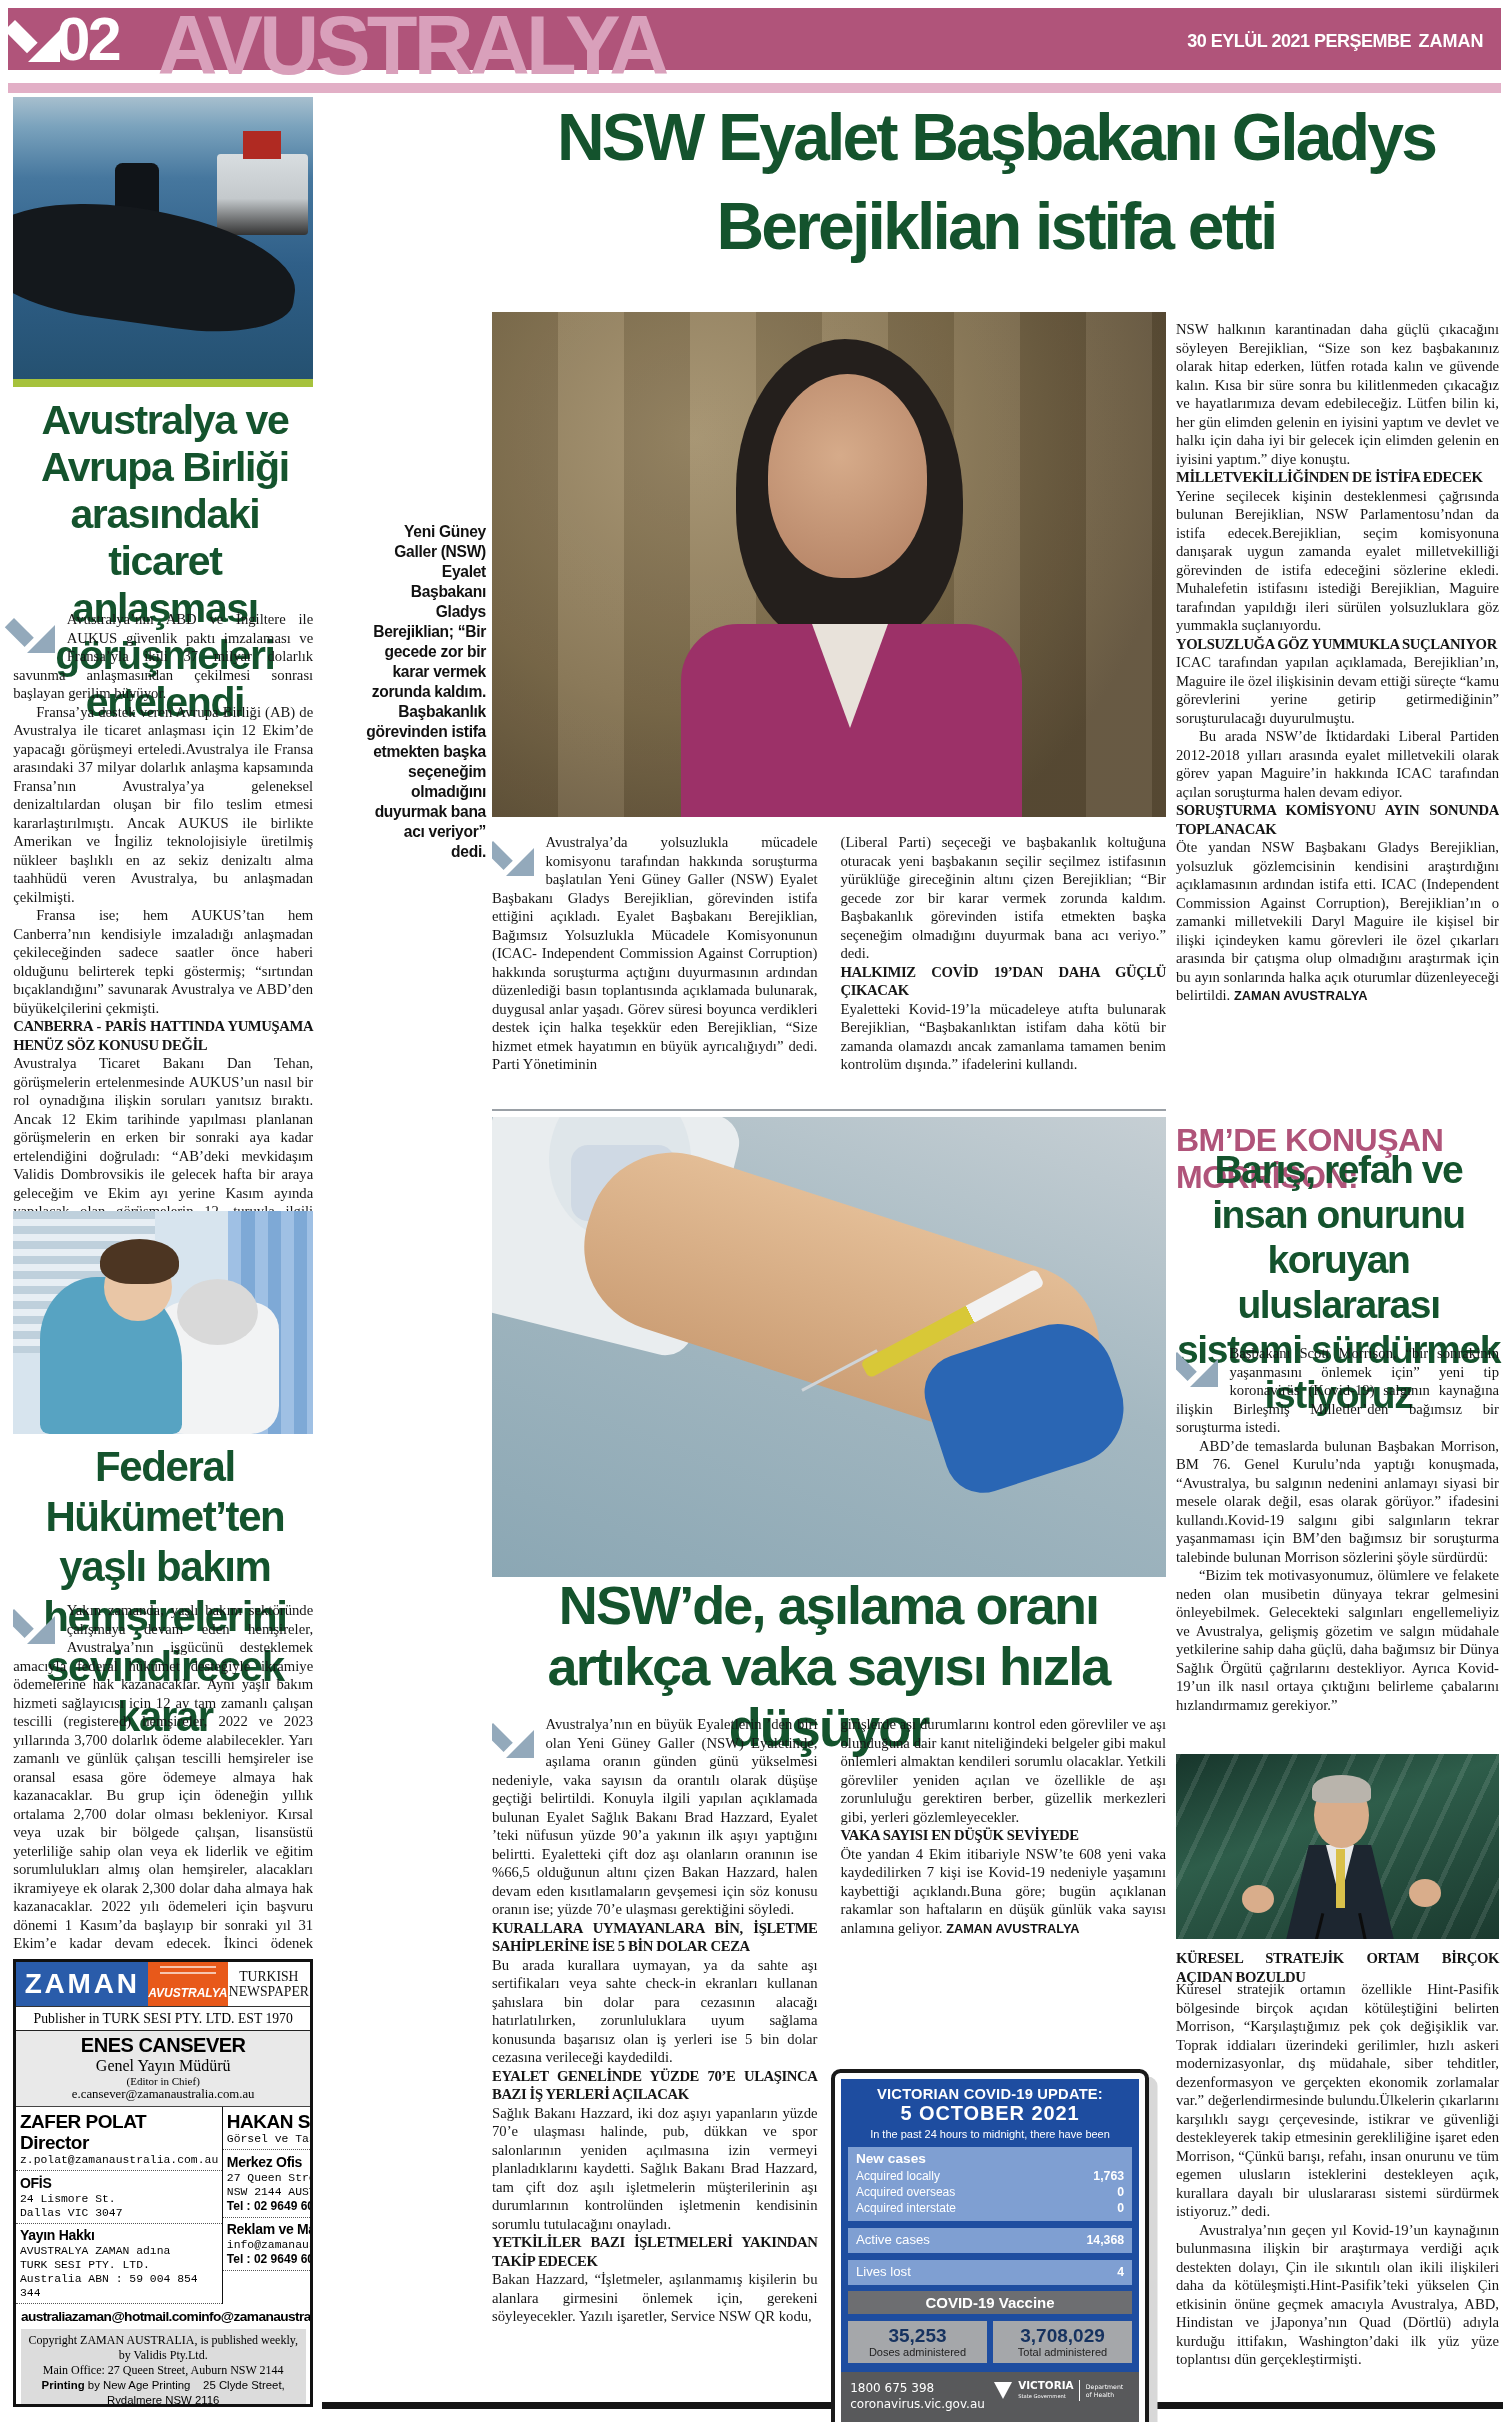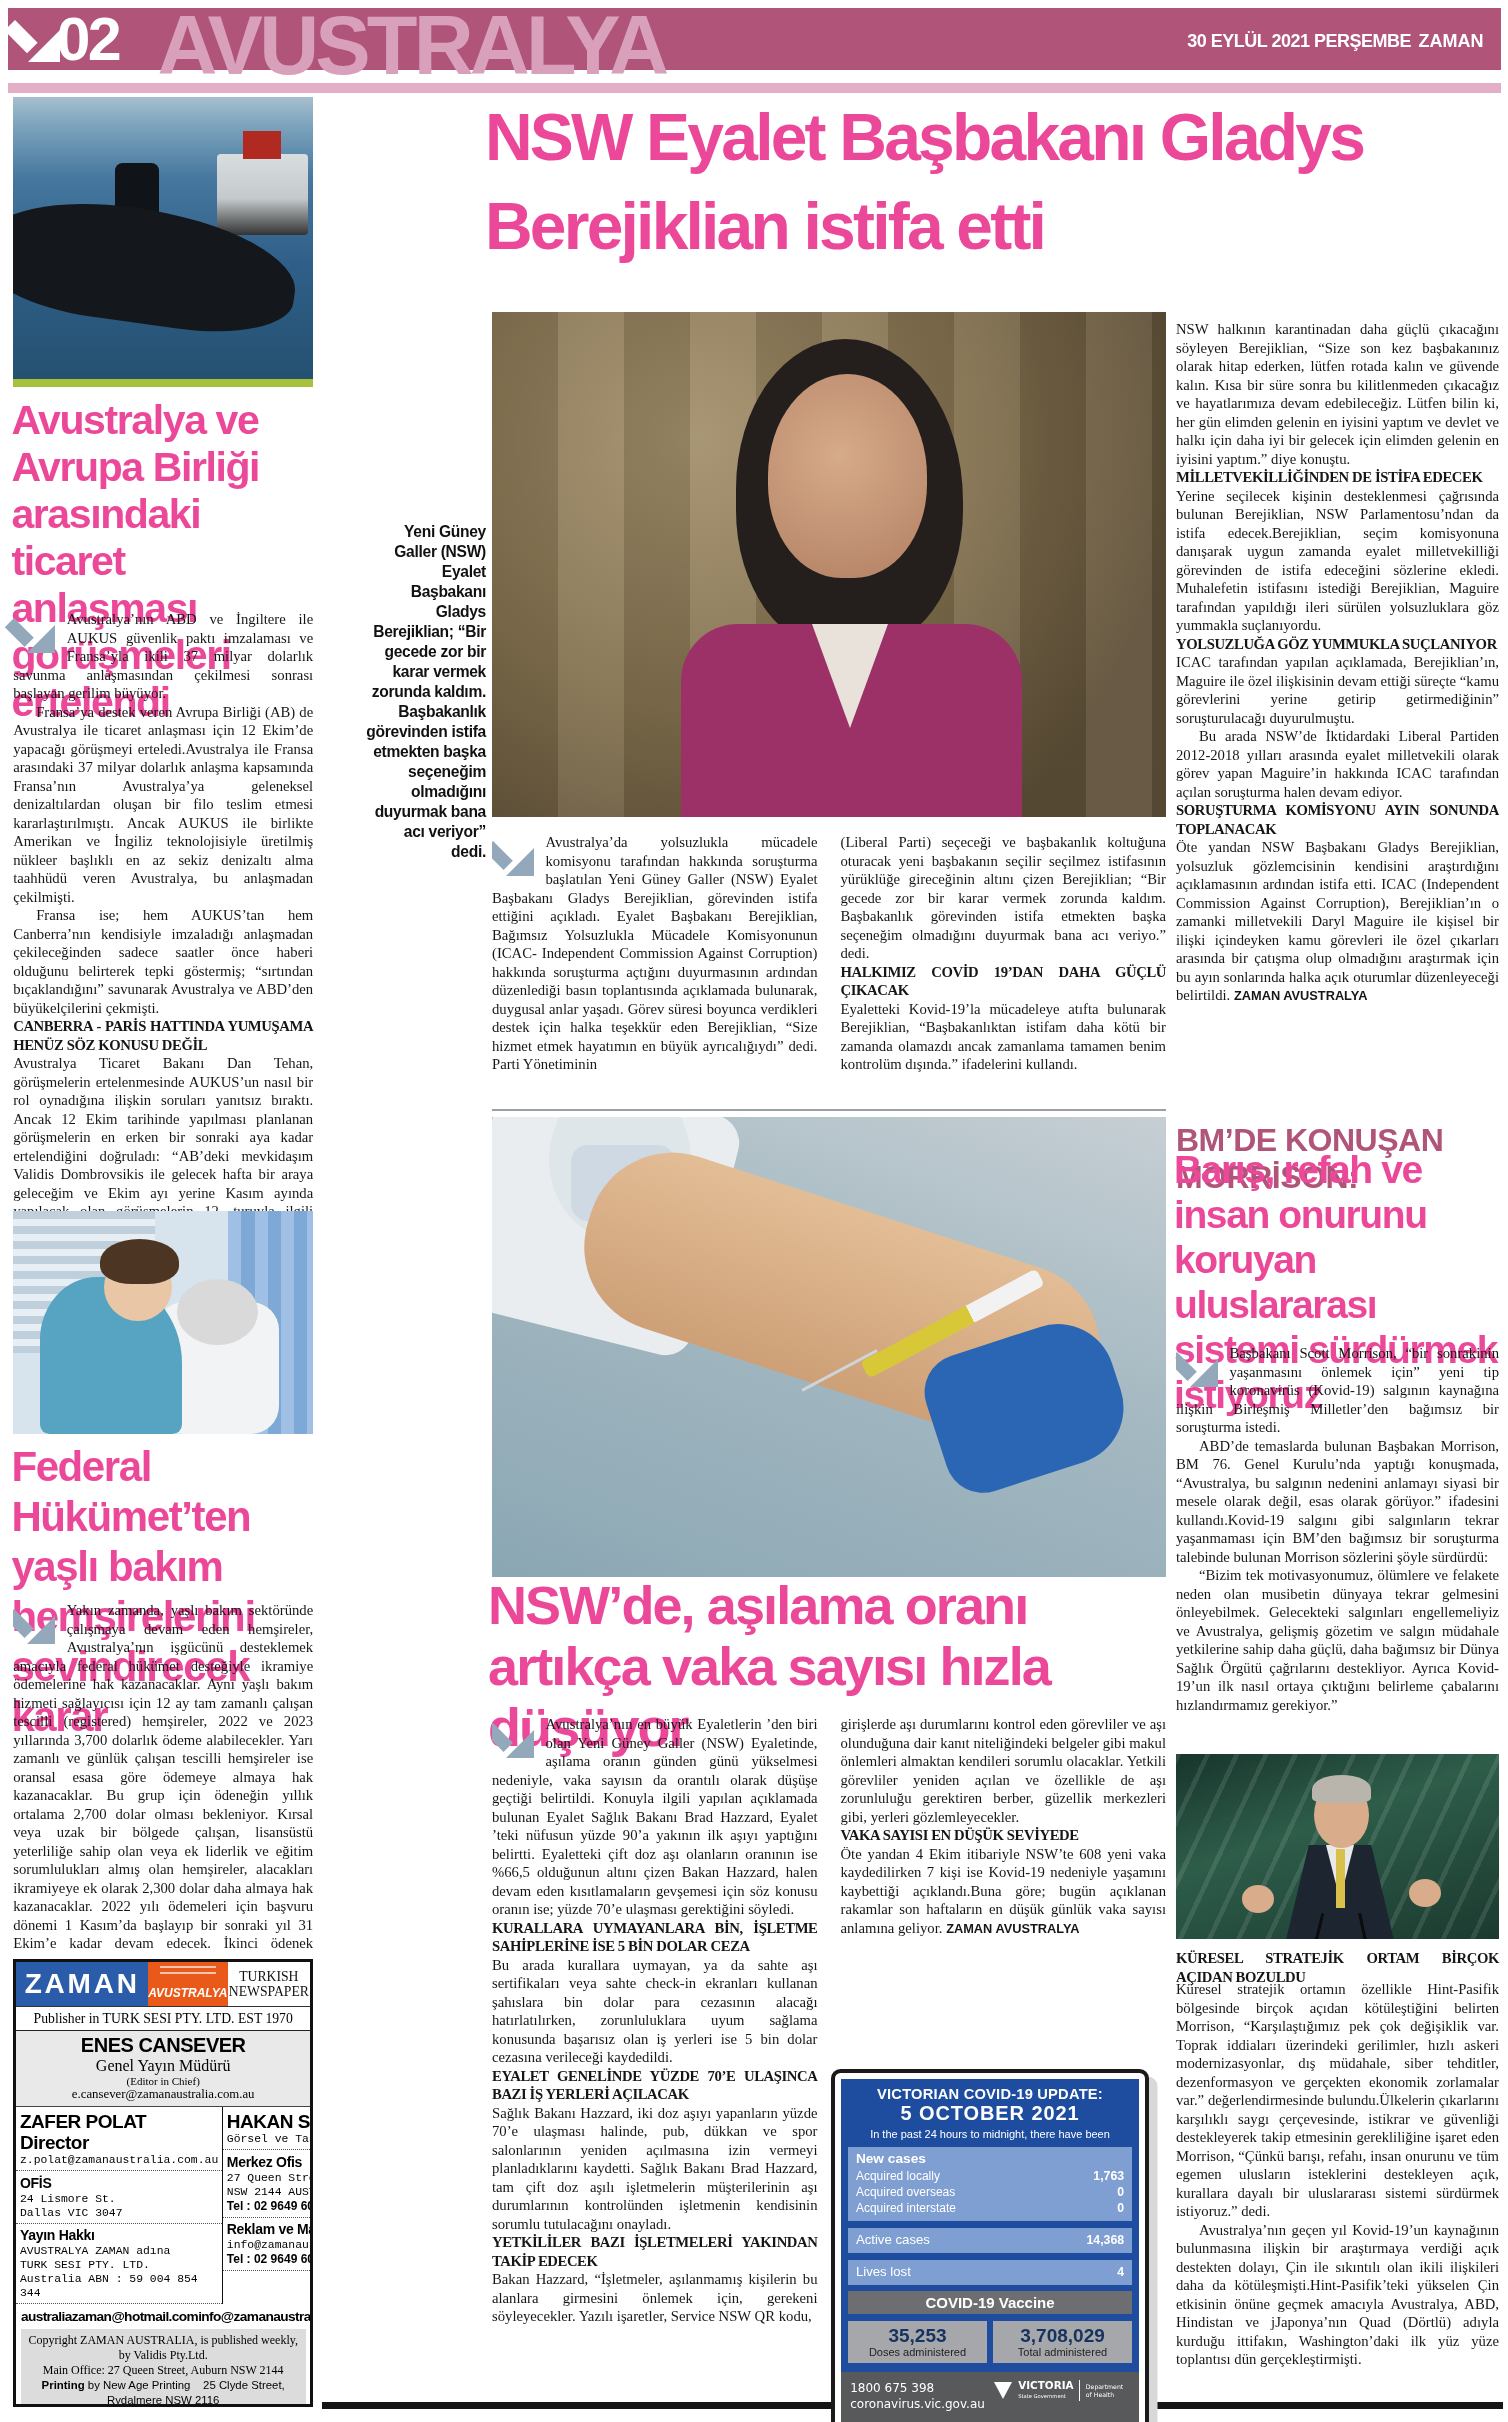--- a/index.html
+++ b/index.html
@@ -13,21 +13,21 @@
   #banner .date b{margin-left:7.6px;letter-spacing:0;}
   #pinkstrip{left:7.6px;top:83px;width:1493px;height:9.5px;background:#e2afc6;}
   
   .dropArrow{float:left;position:relative;width:44px;height:40px;margin:2.8px 9.5px 0 0;}
   .dropArrow::before{content:"";position:absolute;left:0.9px;top:5.7px;width:28px;height:13.2px;background:#93a9bb;transform:rotate(45deg);transform-origin:0 0;}
   .dropArrow::after{content:"";position:absolute;right:1.9px;bottom:0;width:0;height:0;border-bottom:28px solid #93a9bb;border-left:28px solid transparent;}
   .whiteArrow{position:absolute;left:7.6px;top:5.7px;width:49px;height:49px;z-index:3;}
   .whiteArrow::before{content:"";position:absolute;left:0;top:6.6px;width:32px;height:15px;background:#fff;transform:rotate(45deg);transform-origin:0 0;}
   .whiteArrow::after{content:"";position:absolute;right:3.8px;bottom:0;width:0;height:0;border-bottom:32px solid #fff;border-left:32px solid transparent;}
   
-  .hl{font-weight:700;color:#ec4899;letter-spacing:-1.4px;}
+  .hl{font-weight:700;color:#14532d;letter-spacing:-1.4px;text-align:center;}
   #lead-hl{left:485px;top:93px;width:1022px;font-size:66px;line-height:89px;letter-spacing:-2.8px;}
   #trade-hl{left:11.4px;top:397px;width:307px;font-size:41px;line-height:47px;}
   #fed-hl{left:11.4px;top:1442px;width:307px;font-size:42px;line-height:50px;}
   #vax-hl{left:488px;top:1575px;width:681px;font-size:54px;line-height:61px;letter-spacing:-1.9px;}
   #bm-hl{left:1174px;top:1147px;width:329px;font-size:39px;line-height:45px;}
   #bm-kicker{left:1176px;top:1122px;width:326px;font-size:32px;font-weight:700;color:#b0547a;letter-spacing:-0.5px;}
   .serif p{margin:0;font-family:"Liberation Serif",serif;font-size:14.7px;line-height:18.5px;text-align:justify;color:#161616;}
   .serif p.ind{text-indent:23px;}
   .sh{font-family:"Liberation Sans",sans-serif;font-weight:700;font-size:18px;line-height:20.3px;letter-spacing:-0.4px;color:#0d0d0d;margin:10.4px 0 2.8px;text-align:left;text-indent:0;}
   .by{font-family:"Liberation Sans",sans-serif;font-weight:700;font-size:12.8px;}

